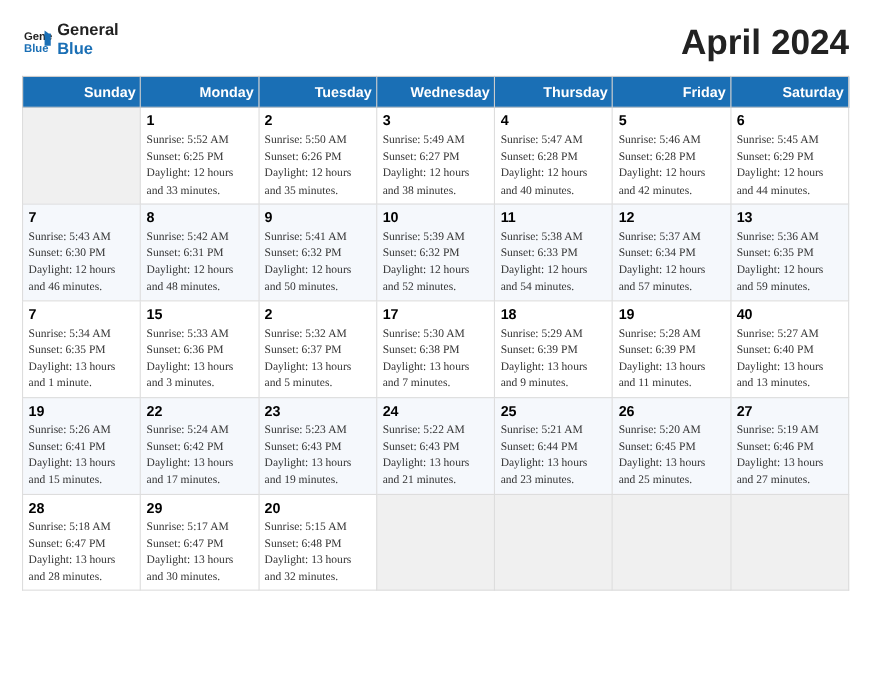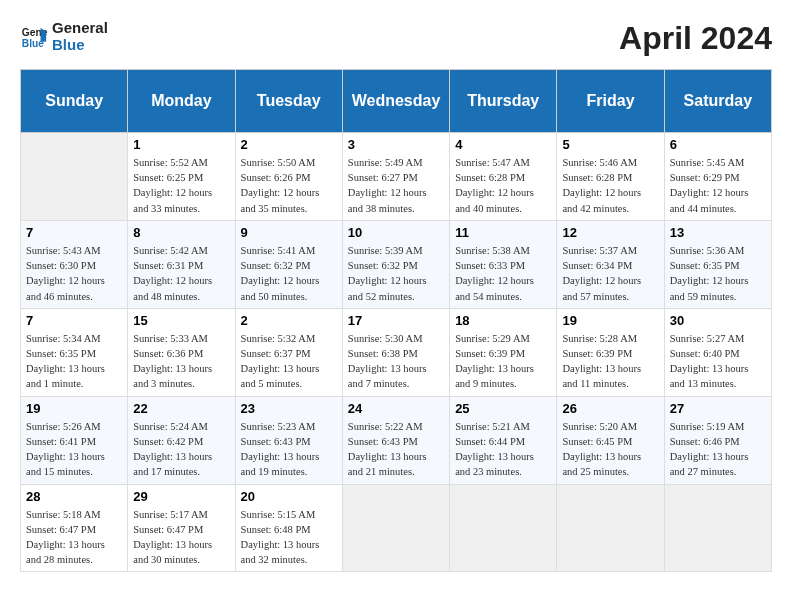--- a/index.html
+++ b/index.html
@@ -40,23 +40,23 @@
     table {
       width: 100%;
       border-collapse: collapse;
       font-size: 11px;
     }
     thead tr {
       background-color: #1a6fb5;
       color: #fff;
     }
     thead th {
-      padding: 22px 4px;
-      text-align: center;
-      font-size: 16px;
+      padding: 6px 4px;
+      text-align: right;
+      font-size: 13px;
       font-weight: bold;
       border: 1px solid #ccc;
     }
     tbody td {
       border: 1px solid #ddd;
       vertical-align: top;
       padding: 4px 5px;
       width: calc(100% / 7);
       min-height: 80px;
     }
@@ -196,21 +196,21 @@
         </td>
         <td>
           <span class="day-num">18</span>
           <div class="day-info">Sunrise: 5:29 AM<br>Sunset: 6:39 PM<br>Daylight: 13 hours and 9 minutes.</div>
         </td>
         <td>
           <span class="day-num">19</span>
           <div class="day-info">Sunrise: 5:28 AM<br>Sunset: 6:39 PM<br>Daylight: 13 hours and 11 minutes.</div>
         </td>
         <td>
-          <span class="day-num">30</span>
+          <span class="day-num">40</span>
           <div class="day-info">Sunrise: 5:27 AM<br>Sunset: 6:40 PM<br>Daylight: 13 hours and 13 minutes.</div>
         </td>
       </tr>
       <tr>
         <td>
           <span class="day-num">19</span>
           <div class="day-info">Sunrise: 5:26 AM<br>Sunset: 6:41 PM<br>Daylight: 13 hours and 15 minutes.</div>
         </td>
         <td>
           <span class="day-num">22</span>

